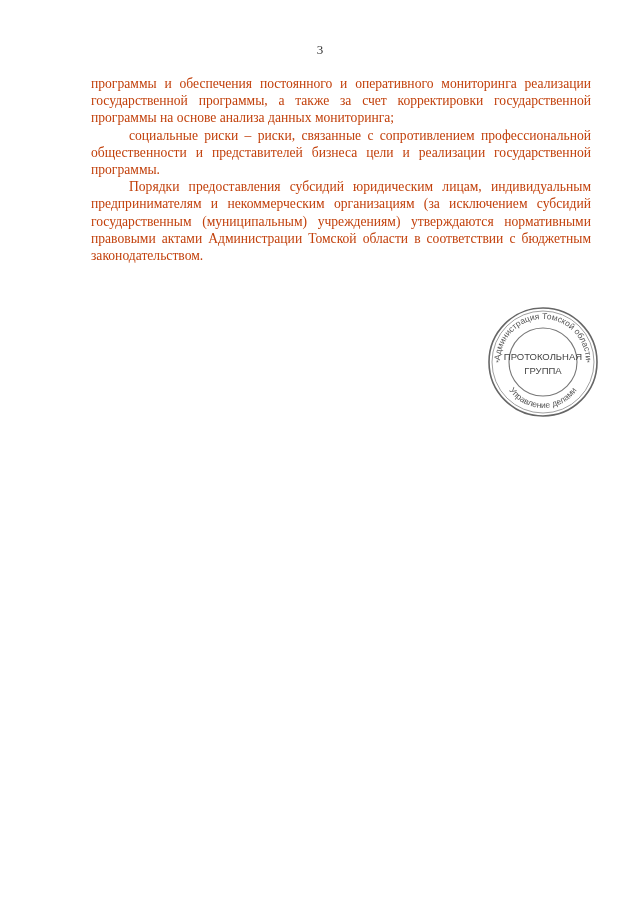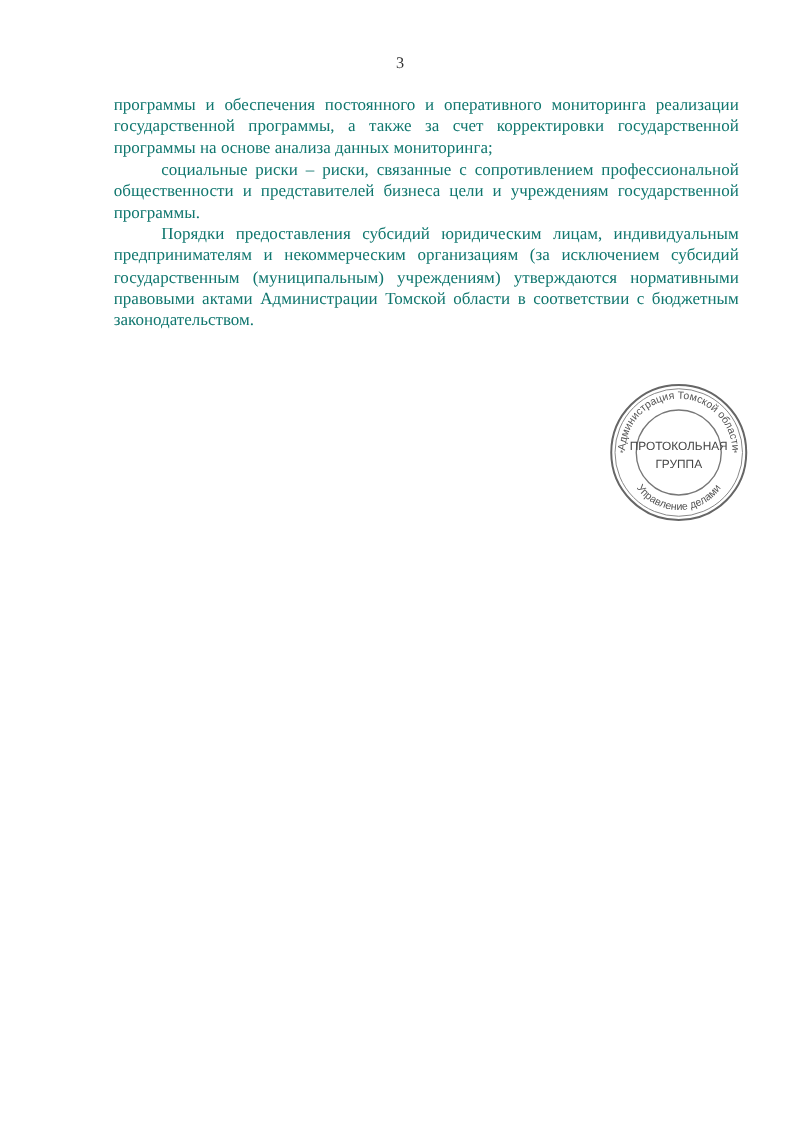--- a/index.html
+++ b/index.html
@@ -1,34 +1,34 @@
 <!DOCTYPE html>
 <html><head>
 <meta charset="utf-8">
 <style>
   html, body { margin:0; padding:0; background:#ffffff; }
   body { width:640px; height:905px; position:relative; overflow:hidden; }
   .page { position:absolute; left:0; top:0; width:640px; height:905px; background:#fff; }
   .page-number { position:absolute; left:0; width:640px; top:42px; text-align:center;
     font-family:"Liberation Serif", serif; font-size:13px; color:#333; }
   .body-text { position:absolute; left:91px; top:75px; width:500px;
-    font-family:"Liberation Serif", serif; font-size:13.6px; line-height:17.2px; color:#0f766e; }
+    font-family:"Liberation Serif", serif; font-size:13.6px; line-height:17.2px; color:#c2410c; }
   .body-text p { margin:0; text-align:justify; text-align-last:left; }
   .body-text p.indent { text-indent:38px; }
   .stamp { position:absolute; left:486px; top:305px; width:114px; height:114px; }
 </style>
 </head>
 <body>
 
 <div class="page">
   <div class="page-number">3</div>
 
   <div class="body-text">
     <p>программы и обеспечения постоянного и оперативного мониторинга реализации государственной программы, а также за счет корректировки государственной программы на основе анализа данных мониторинга;</p>
-    <p class="indent">социальные риски – риски, связанные с сопротивлением профессиональной общественности и представителей бизнеса цели и учреждениям государственной программы.</p>
+    <p class="indent">социальные риски – риски, связанные с сопротивлением профессиональной общественности и представителей бизнеса цели и реализации государственной программы.</p>
     <p class="indent">Порядки предоставления субсидий юридическим лицам, индивидуальным предпринимателям и некоммерческим организациям (за исключением субсидий государственным (муниципальным) учреждениям) утверждаются нормативными правовыми актами Администрации Томской области в соответствии с бюджетным законодательством.</p>
   </div>
 
   <div class="stamp">
     <svg width="114" height="114" viewBox="0 0 114 114">
       <defs>
         <path id="arcTop" d="M 14 57 A 43 43 0 0 1 100 57"></path>
         <path id="arcBot" d="M 16 62 A 41 41 0 0 0 98 62"></path>
       </defs>
       <circle cx="57" cy="57" r="54" fill="none" stroke="#666" stroke-width="1.6"></circle>

